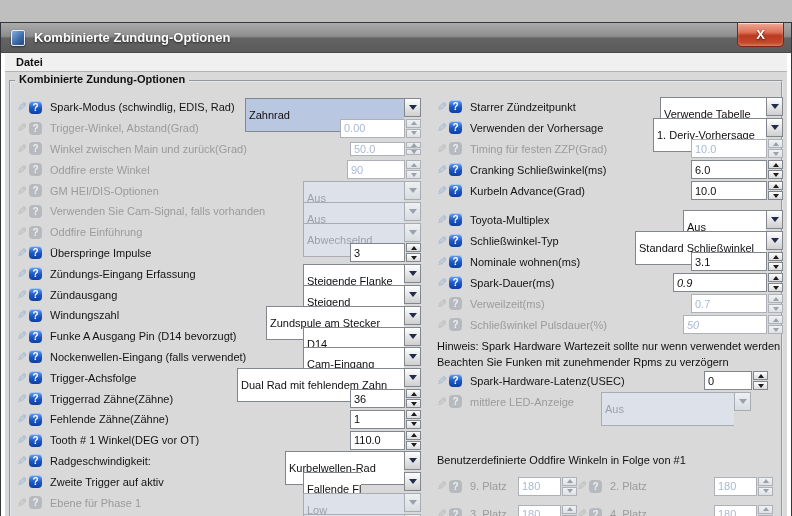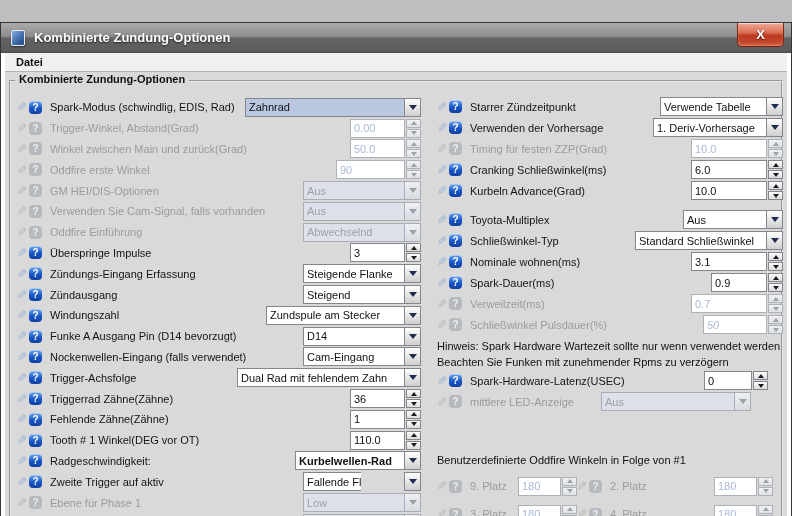--- a/index.html
+++ b/index.html
@@ -39,21 +39,21 @@
   .help{width:13px;height:13px;margin-left:2px;border-radius:4px;color:#fff;font-weight:bold;font-size:10px;
     display:flex;align-items:center;justify-content:center;
     background:linear-gradient(#6aa3f2,#1a57c6 55%,#0f3f9e);box-shadow:inset 0 1px 0 rgba(255,255,255,.45);}
   .help.dis{background:#b6b9be;color:#eceff2;box-shadow:none;}
   .lbl{margin-left:3px;color:#141414;white-space:nowrap;overflow:hidden;}
   .lbl.dis{color:#9b9b9b;}
   .ctrl{margin-left:auto;flex:0 0 auto;}
   
   .combo{display:flex;height:19px;}
   .combo-text{flex:1;background:#fff;border:1px solid #82878d;border-right:none;display:flex;align-items:center;
-    padding:8px 3px;color:#101010;white-space:nowrap;overflow:hidden;}
+    padding:16px 3px;color:#101010;white-space:nowrap;overflow:hidden;}
   .combo.hl .combo-text{background:#b9c7e1;}
   .combo-btn{width:17px;background:linear-gradient(#fefefe,#e9e9e9 45%,#cfcfcf);border:1px solid #82878d;
     display:flex;align-items:center;justify-content:center;}
   .tri-down{width:0;height:0;border-left:4px solid transparent;border-right:4px solid transparent;border-top:5px solid #1f2c4c;}
   .combo.dis .combo-text{background:#dde2ea;color:#9aa1ab;border-color:#a9adb3;}
   .combo.dis .combo-btn{background:linear-gradient(#eef0f3,#d8dce1);border-color:#a9adb3;}
   .combo.dis .tri-down{border-top-color:#9aa1ab;}
   
   .spin{display:flex;height:19px;}
   .spin-text{flex:1;background:#fff;border:1px solid #82878d;display:flex;align-items:center;padding:0 3px;color:#101010;white-space:nowrap;overflow:hidden;}
@@ -111,57 +111,57 @@
                 <span class="tri-down"></span>
               </div>
             </div>
           </div>
           <div class="option-row">
             <span class="row-icons">
               <span class="pencil dis">✎</span>
               <span class="help dis">?</span>
             </span>
             <span class="lbl dis">Trigger-Winkel, Abstand(Grad)</span>
-            <div class="spin dis ctrl" style="width: 71px;">
+            <div class="spin dis ctrl" style="width: 81px;">
               <div class="spin-text">0.00</div>
               <div class="spin-btns">
                 <div class="spin-b">
                   <span class="tri-up"></span>
                 </div>
                 <div class="spin-b">
                   <span class="tri-dn"></span>
                 </div>
               </div>
             </div>
           </div>
           <div class="option-row">
             <span class="row-icons">
               <span class="pencil dis">✎</span>
               <span class="help dis">?</span>
             </span>
             <span class="lbl dis">Winkel zwischen Main und zurück(Grad)</span>
-            <div class="spin dis ctrl" style="width: 71px;">
+            <div class="spin dis ctrl" style="width: 71px; align-items: center;">
               <div class="spin-text">50.0</div>
               <div class="spin-btns">
                 <div class="spin-b">
                   <span class="tri-up"></span>
                 </div>
                 <div class="spin-b">
                   <span class="tri-dn"></span>
                 </div>
               </div>
             </div>
           </div>
           <div class="option-row">
             <span class="row-icons">
               <span class="pencil dis">✎</span>
               <span class="help dis">?</span>
             </span>
             <span class="lbl dis">Oddfire erste Winkel</span>
-            <div class="spin dis ctrl" style="width: 85px;">
+            <div class="spin dis ctrl" style="width: 74px;">
               <div class="spin-text">90</div>
               <div class="spin-btns">
                 <div class="spin-b">
                   <span class="tri-up"></span>
                 </div>
                 <div class="spin-b">
                   <span class="tri-dn"></span>
                 </div>
               </div>
             </div>
@@ -354,21 +354,21 @@
                 </div>
               </div>
             </div>
           </div>
           <div class="option-row">
             <span class="row-icons">
               <span class="pencil">✎</span>
               <span class="help">?</span>
             </span>
             <span class="lbl">Radgeschwindigkeit:</span>
-            <div class="combo ctrl" style="width: 126px; font-weight: bold;">
+            <div class="combo ctrl" style="width: 136px;">
               <div class="combo-text">Kurbelwellen-Rad</div>
               <div class="combo-btn">
                 <span class="tri-down"></span>
               </div>
             </div>
           </div>
           <div class="option-row">
             <span class="row-icons">
               <span class="pencil">✎</span>
               <span class="help">?</span>
@@ -535,21 +535,21 @@
                   </div>
                 </div>
               </div>
             </div>
             <div class="option-row">
               <span class="row-icons">
                 <span class="pencil">✎</span>
                 <span class="help">?</span>
               </span>
               <span class="lbl">Spark-Dauer(ms)</span>
-              <div class="spin ctrl" style="width: 72px;">
+              <div class="spin ctrl" style="width: 110px; font-style: italic;">
                 <div class="spin-text">0.9</div>
                 <div class="spin-btns">
                   <div class="spin-b">
                     <span class="tri-up"></span>
                   </div>
                   <div class="spin-b">
                     <span class="tri-dn"></span>
                   </div>
                 </div>
               </div>
@@ -571,21 +571,21 @@
                   </div>
                 </div>
               </div>
             </div>
             <div class="option-row">
               <span class="row-icons">
                 <span class="pencil dis">✎</span>
                 <span class="help dis">?</span>
               </span>
               <span class="lbl dis">Schließwinkel Pulsdauer(%)</span>
-              <div class="spin dis ctrl" style="width: 80px; font-style: italic;">
+              <div class="spin dis ctrl" style="width: 100px; font-style: italic;">
                 <div class="spin-text">50</div>
                 <div class="spin-btns">
                   <div class="spin-b">
                     <span class="tri-up"></span>
                   </div>
                   <div class="spin-b">
                     <span class="tri-dn"></span>
                   </div>
                 </div>
               </div>

